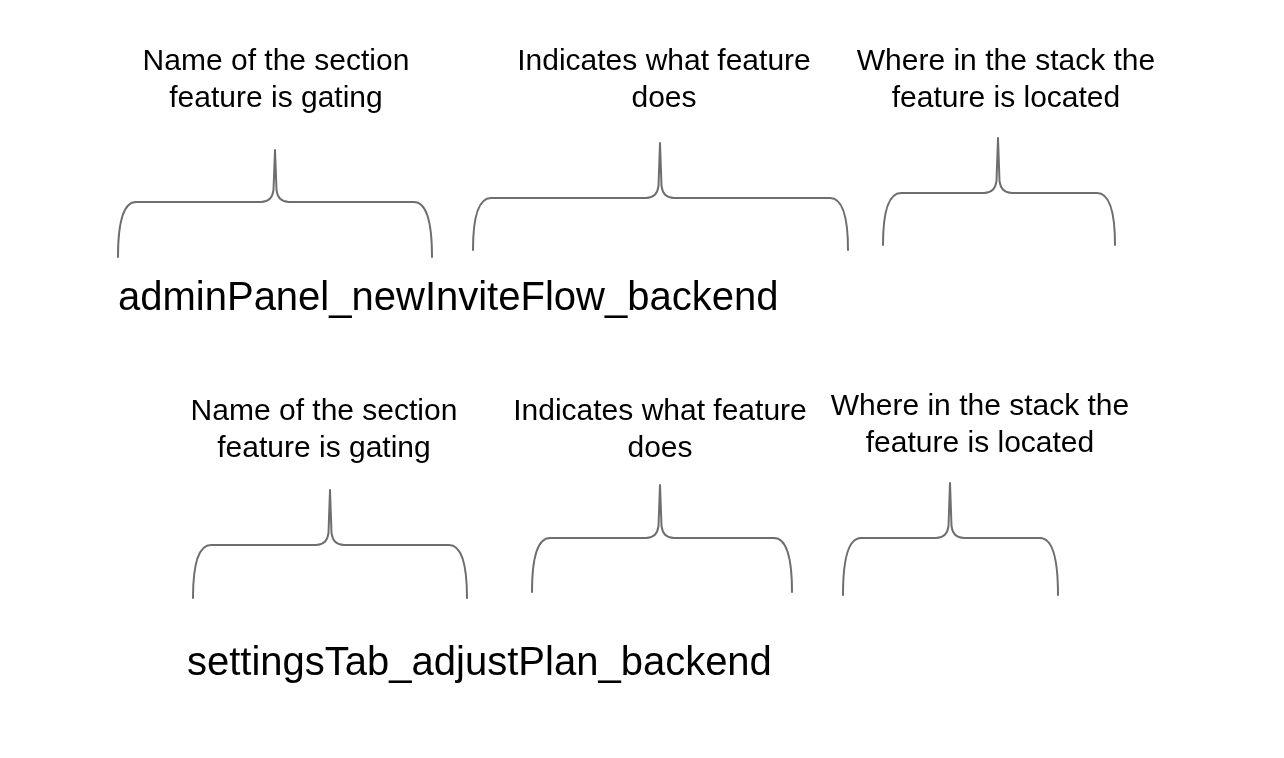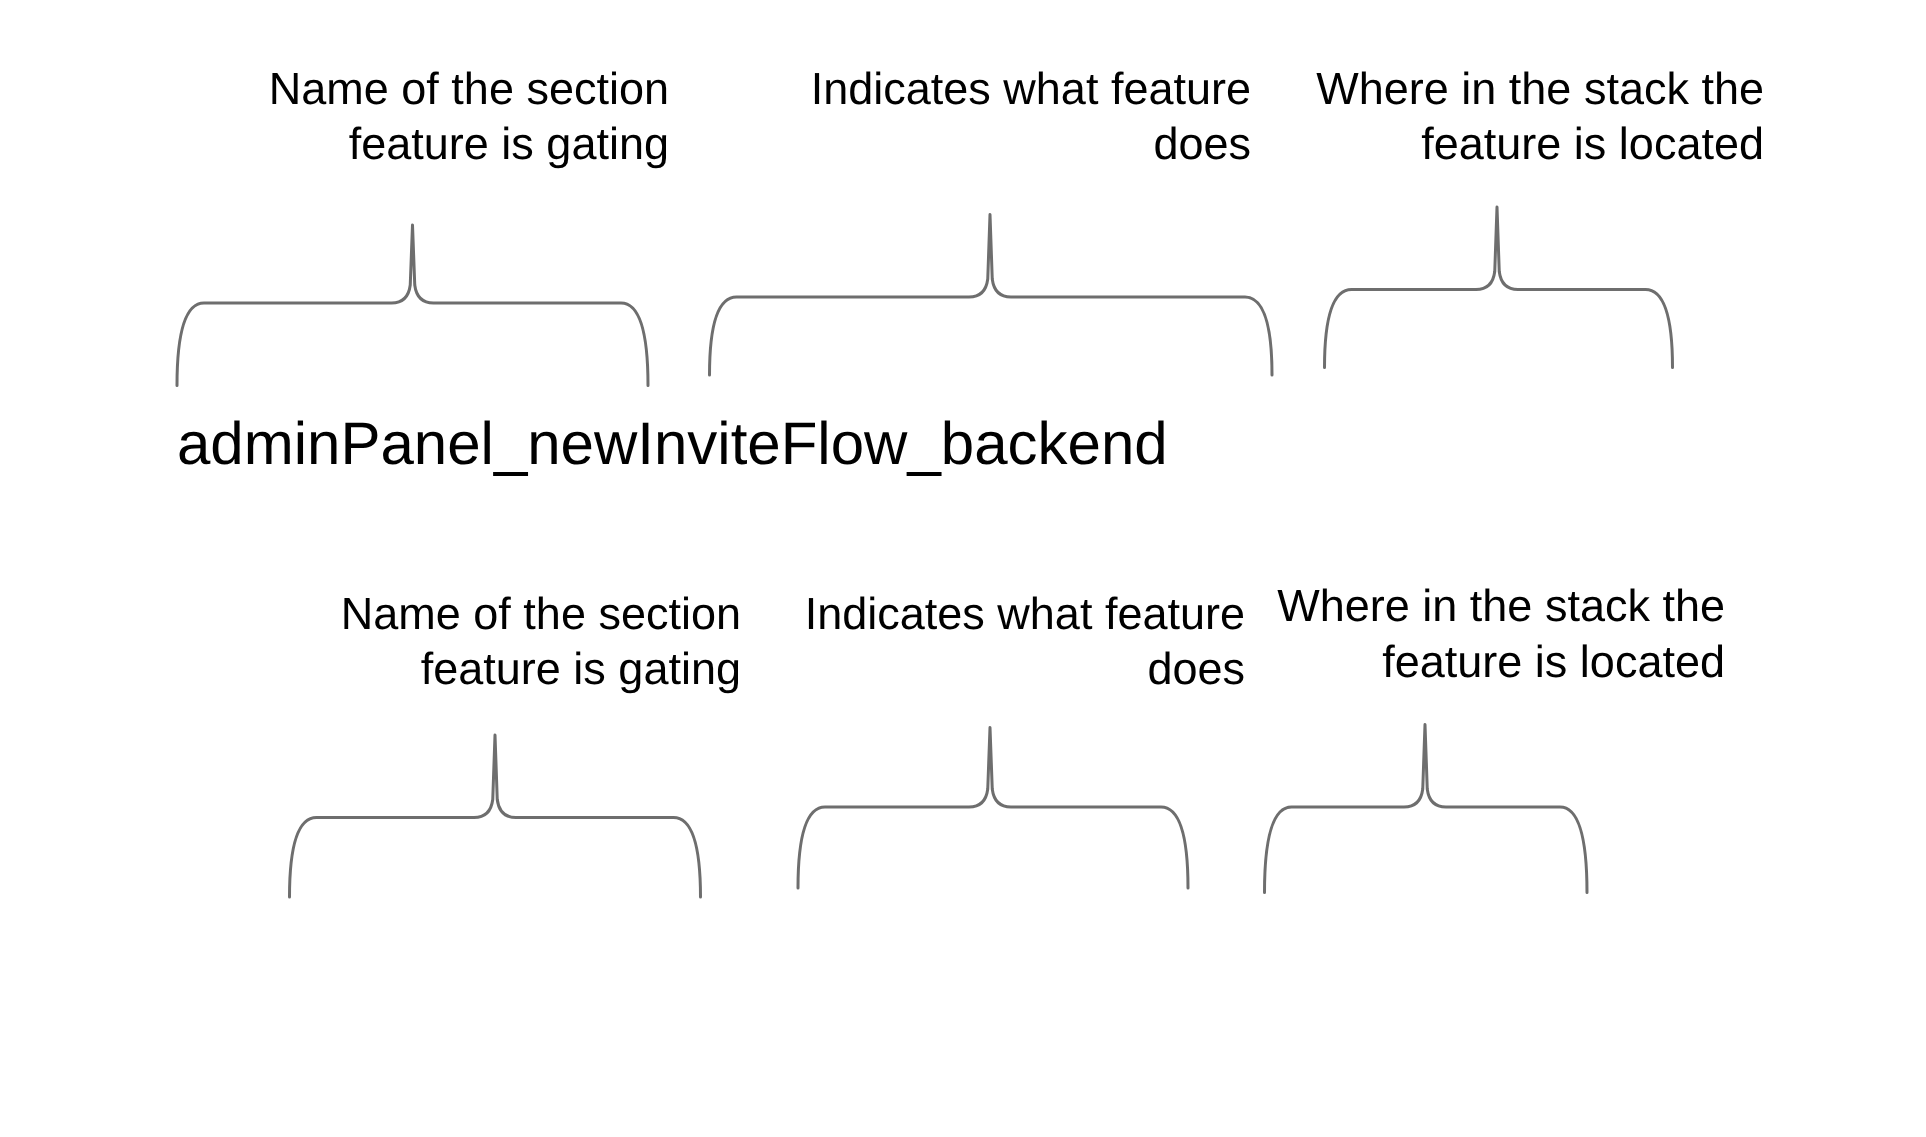--- a/index.html
+++ b/index.html
@@ -13,21 +13,21 @@
     background:var(--bg);
     font-family:"Liberation Sans","DejaVu Sans",sans-serif;
     width:1284px;height:758px;overflow:hidden;
   }
   .canvas{
     position:relative;width:1284px;height:758px;background:var(--bg);
   }
   .anno{
     position:absolute;
     width:340px;
-    text-align:right;
+    text-align:center;
     font-size:30px;
     line-height:37px;
     color:var(--anno-color);
     white-space:nowrap;
   }
   .flag{
     position:absolute;
     font-size:40px;
     color:var(--flag-color);
     white-space:nowrap;
@@ -91,14 +91,15 @@
   <svg class="brace" style="left:191px;top:488px;" width="278" height="112" viewBox="0 0 278 112">
     <path d="M 2,110 Q 2,57 20,57 H 125 Q 136,57 137.5,45 L 139,2 L 140.5,45 Q 142,57 153,57 H 258 Q 276,57 276,110"></path>
   </svg>
   <svg class="brace" style="left:530px;top:483px;" width="264" height="111" viewBox="0 0 264 111">
     <path d="M 2,109 Q 2,55 20,55 H 116 Q 127,55 128.5,43 L 130,2 L 131.5,43 Q 133,55 144,55 H 244 Q 262,55 262,109"></path>
   </svg>
   <svg class="brace" style="left:841px;top:481px;" width="219" height="116" viewBox="0 0 219 116">
     <path d="M 2,114 Q 2,57 20,57 H 95 Q 106,57 107.5,45 L 109,2 L 110.5,45 Q 112,57 123,57 H 199 Q 217,57 217,114"></path>
   </svg>
 
+  <div class="flag" style="left:187px;top:631px;">settingsTab_adjustPlan_backend</div>
 
 </div>
 
 </body></html>

